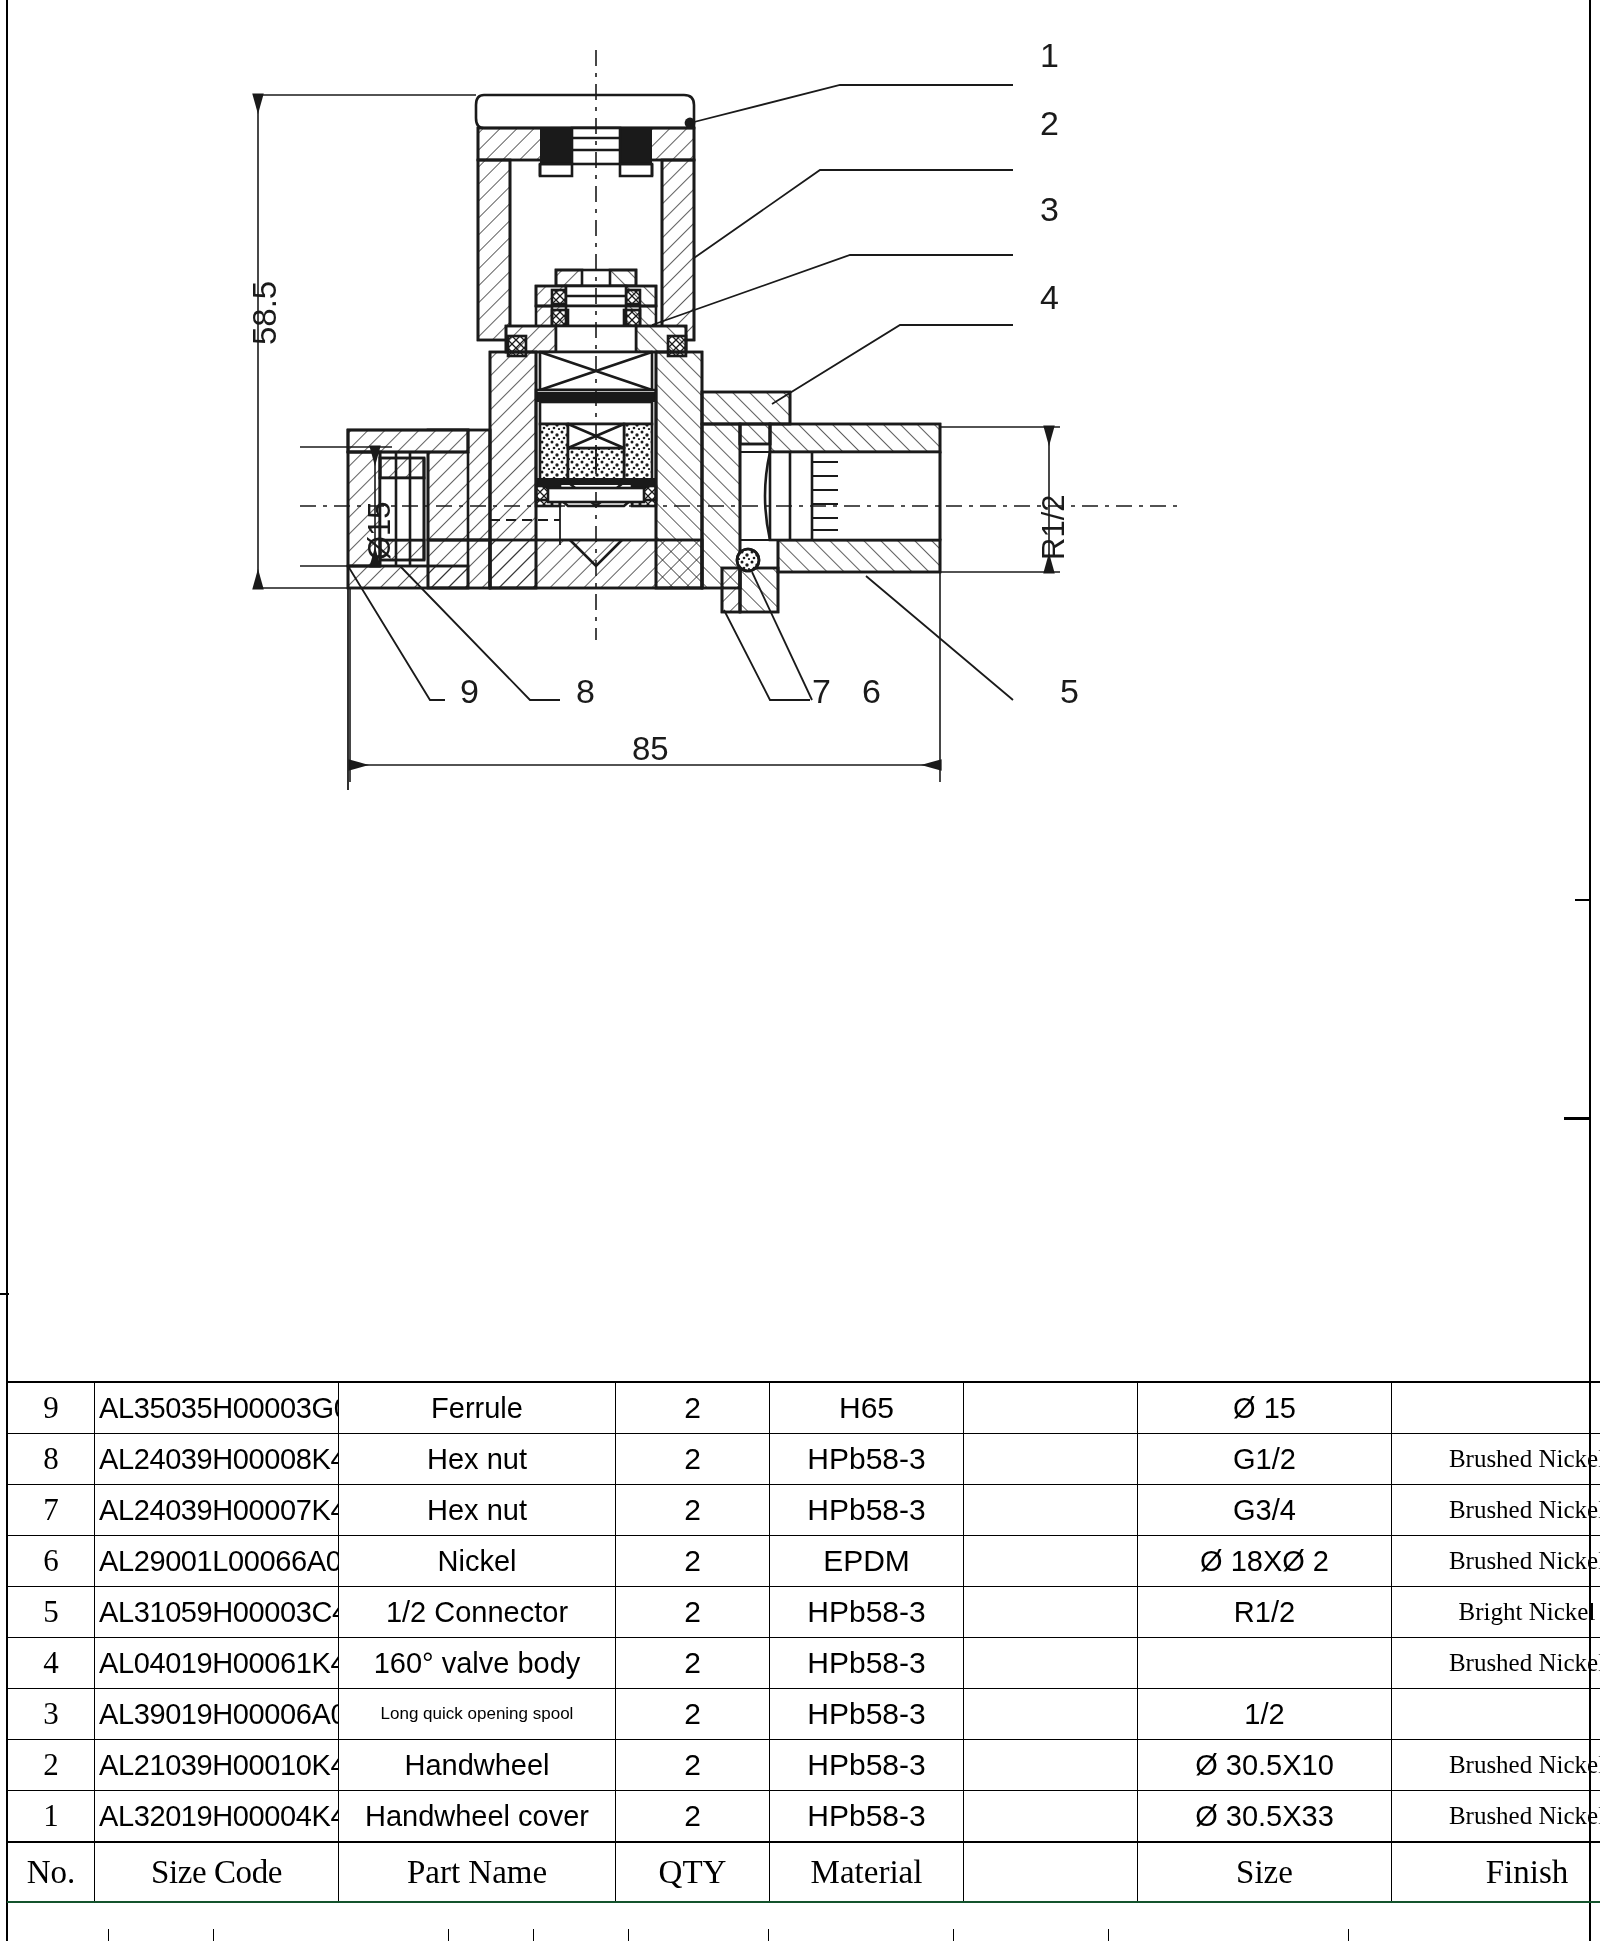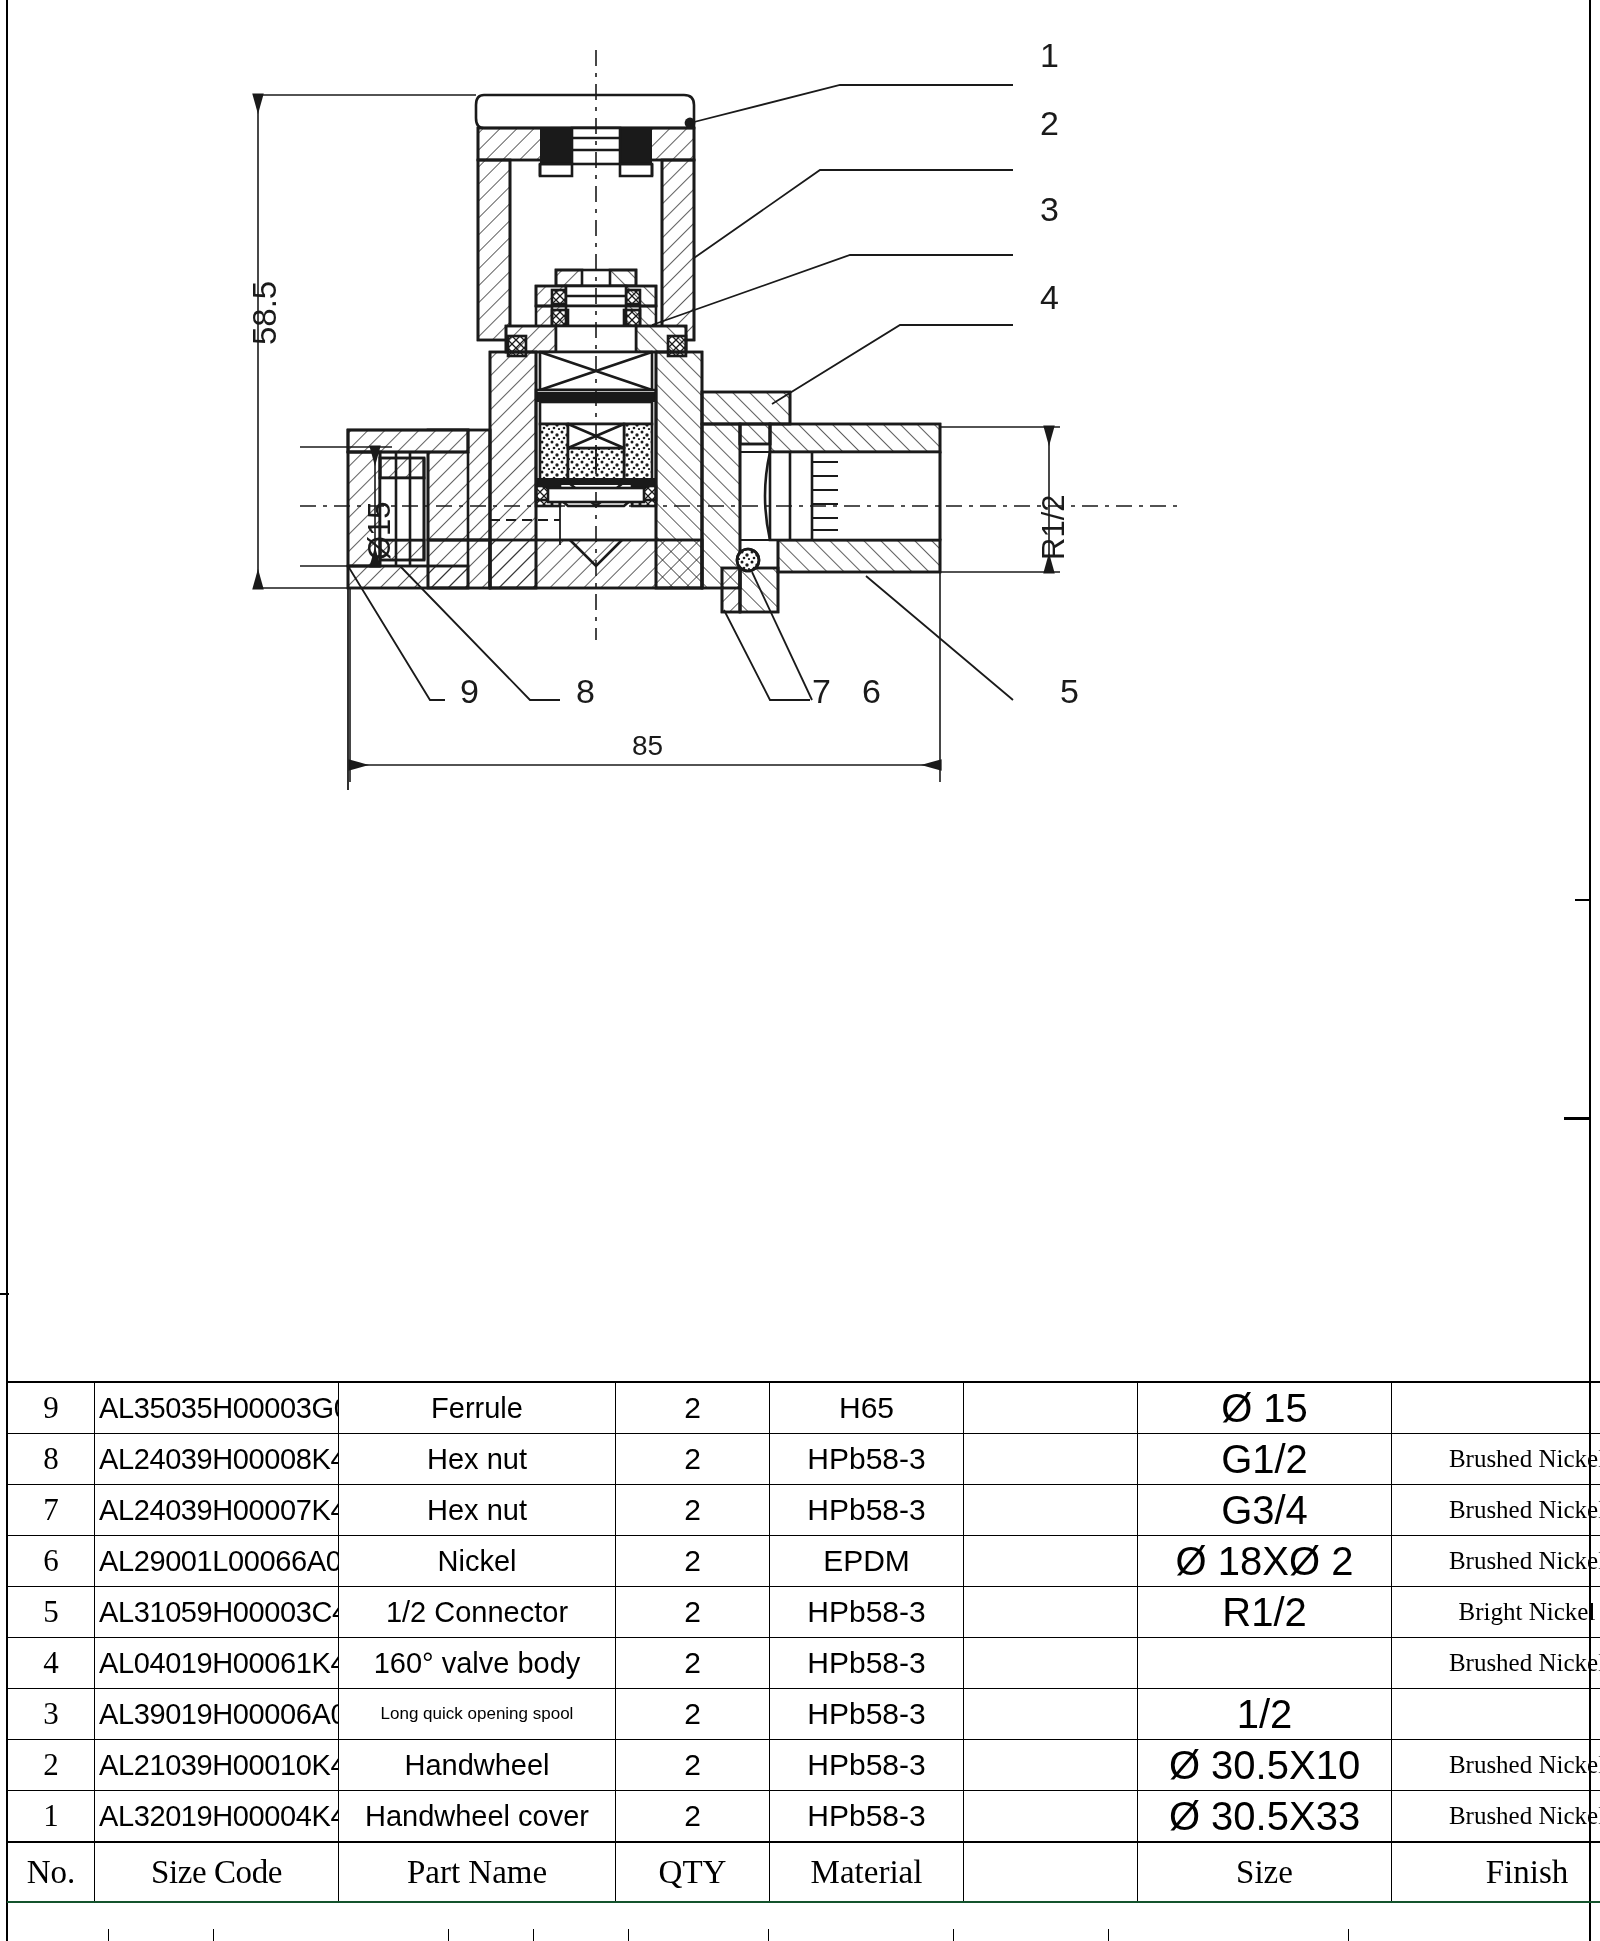--- a/index.html
+++ b/index.html
@@ -83,21 +83,21 @@
     height: 58px;
   }
   #bom tr.r9 td { border-top: 2px solid #000; }
 
   .c-no     { width: 78px;  font-family:"Liberation Serif", serif; font-size: 31px; }
   .c-code   { width: 235px; font-family:"Liberation Sans", sans-serif; font-size: 29px; letter-spacing:-0.4px;}
   .c-name   { width: 268px; font-family:Liberation Sans, sans-serif; font-size: 29px; }
   .c-qty    { width: 145px; font-family:"Liberation Sans", sans-serif; font-size: 30px; }
   .c-mat    { width: 185px; font-family:"Liberation Sans", sans-serif; font-size: 30px; }
   .c-blank  { width: 165px; }
-  .c-size   { width: 245px; font-family:"Liberation Sans", sans-serif; font-size: 40px; }
+  .c-size   { width: 245px; font-family:"Liberation Sans", sans-serif; font-size: 29px; }
   .c-finish { width: 262px; font-family:"Liberation Serif", serif; font-size: 25px; }
 
   #bom tr.header-row .c-no,
   #bom tr.header-row .c-code,
   #bom tr.header-row .c-name,
   #bom tr.header-row .c-qty,
   #bom tr.header-row .c-mat,
   #bom tr.header-row .c-size,
   #bom tr.header-row .c-finish {
     font-family: "Liberation Serif", serif;
@@ -363,21 +363,21 @@
     </g>
   </svg>
   </div>
 
   <div class="dimtext rot90" style="left:246px; top:345px; font-size:33px;">58.5</div>
 
   <div class="dimtext rot90" style="left:362px; top:560px; font-size:31px;">Ø15</div>
 
   <div class="dimtext rot90" style="left:1036px; top:560px; font-size:31px;">R1/2</div>
 
-  <div class="dimtext" style="left:632px; top:730px; font-size:28px;">85</div>
+  <div class="dimtext" style="left:632px; top:730px; font-size:33px;">85</div>
 
   <div class="leadnum" style="left:1040px; top:36px;">1</div>
   <div class="leadnum" style="left:1040px; top:104px;">2</div>
   <div class="leadnum" style="left:1040px; top:190px;">3</div>
   <div class="leadnum" style="left:1040px; top:278px;">4</div>
   <div class="leadnum" style="left:1060px; top:672px;">5</div>
   <div class="leadnum" style="left:862px; top:672px;">6</div>
   <div class="leadnum" style="left:812px; top:672px;">7</div>
   <div class="leadnum" style="left:576px; top:672px;">8</div>
   <div class="leadnum" style="left:460px; top:672px;">9</div>

